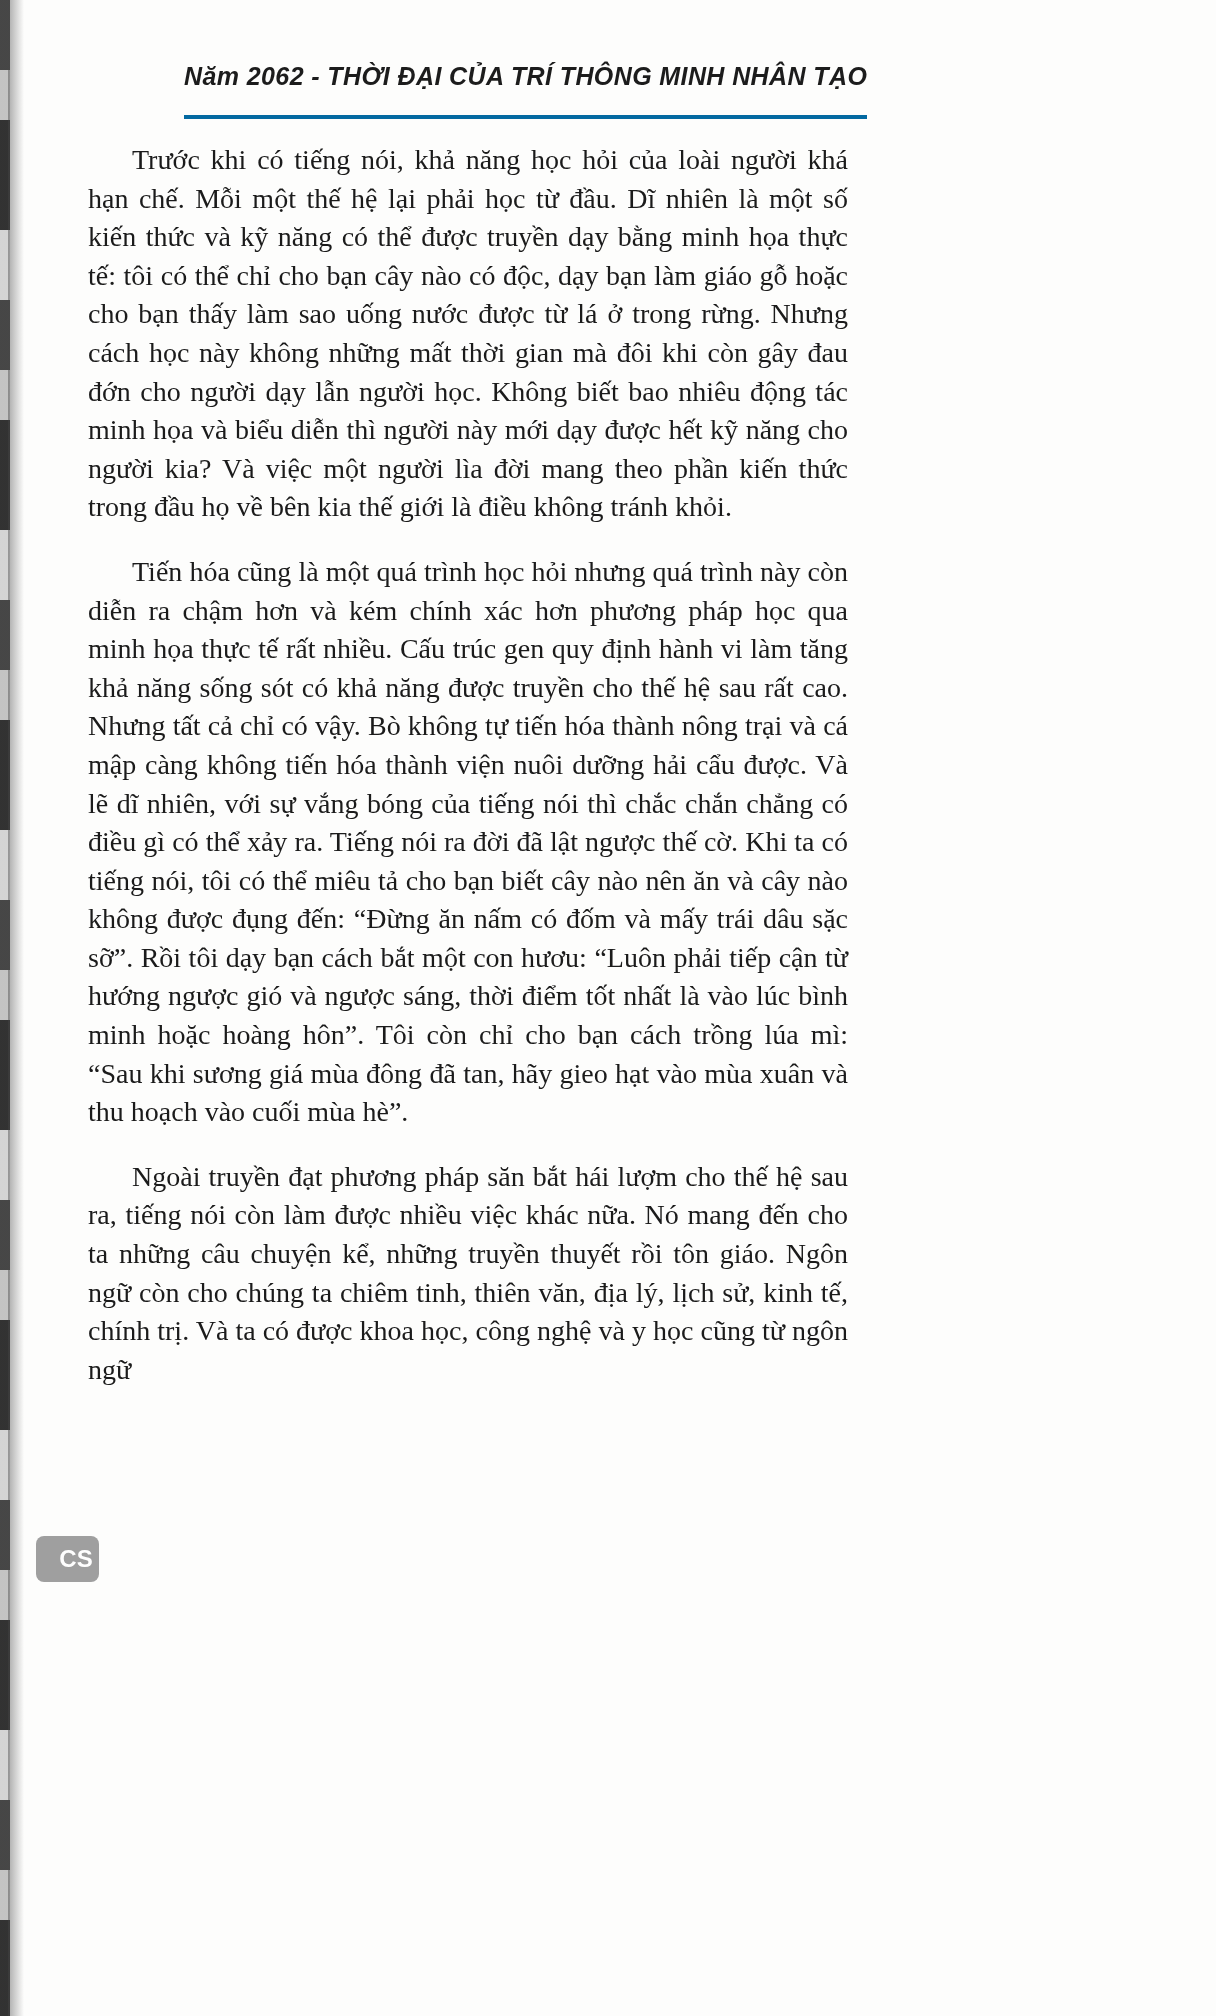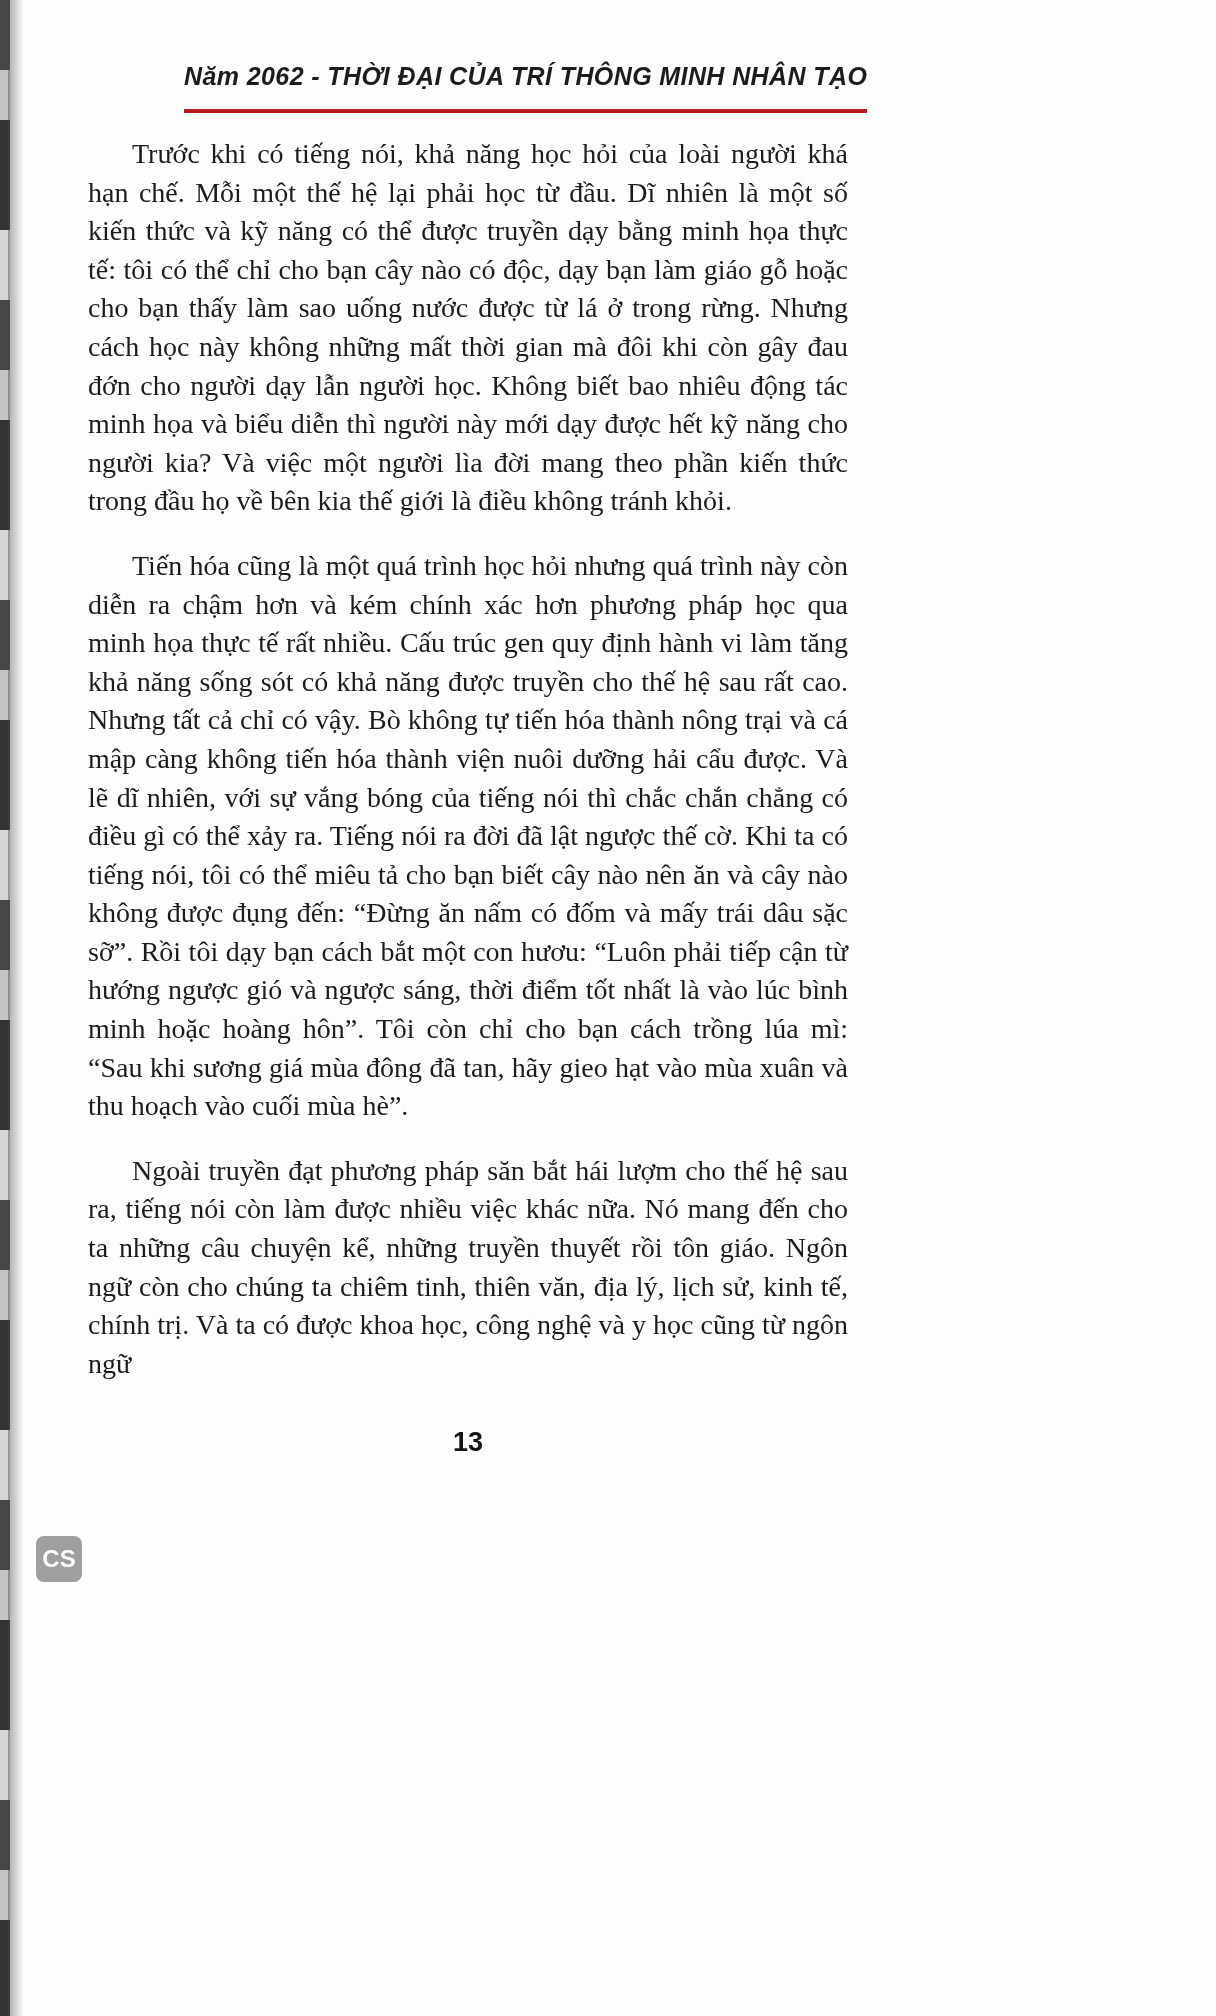--- a/index.html
+++ b/index.html
@@ -43,22 +43,22 @@
     margin-left: 96px;
   }
   .running-header {
     display: inline-block;
     font-family: "Liberation Sans", sans-serif;
     font-weight: bold;
     font-style: italic;
     font-size: 25px;
     letter-spacing: 0.4px;
     color: #1c1c1c;
-    padding-bottom: 18px;
-    border-bottom: 4px solid #b91c1c;
+    padding-bottom: 24px;
+    border-bottom: 4px solid #0369a1;
     white-space: nowrap;
   }
   .section-title {
     font-family: "Liberation Sans", sans-serif;
     font-size: 36px;
     font-weight: 700;
     color: #101010;
     letter-spacing: 0.2px;
     margin: 46px 0 0 38px;
   }
@@ -96,20 +96,21 @@
     border-radius: 8px;
     background: #8f8f8f;
     color: #ffffff;
     font-family: "Liberation Sans", sans-serif;
     font-weight: bold;
     font-size: 24px;
     display: flex;
     align-items: center;
     justify-content: center;
     flex: 0 0 auto;
+    padding-left: 17px;
   }
   .wm-text {
     font-family: "Liberation Sans", sans-serif;
     font-size: 36px;
     color: #b3b3b3;
     letter-spacing: 0.4px;
     white-space: nowrap;
   }
 </style>
 </head>
@@ -126,21 +127,20 @@
       <span class="running-header">Năm 2062 - THỜI ĐẠI CỦA TRÍ THÔNG MINH NHÂN TẠO</span>
     </div>
 
 
     <p class="para first">Trước khi có tiếng nói, khả năng học hỏi của loài người khá hạn chế. Mỗi một thế hệ lại phải học từ đầu. Dĩ nhiên là một số kiến thức và kỹ năng có thể được truyền dạy bằng minh họa thực tế: tôi có thể chỉ cho bạn cây nào có độc, dạy bạn làm giáo gỗ hoặc cho bạn thấy làm sao uống nước được từ lá ở trong rừng. Nhưng cách học này không những mất thời gian mà đôi khi còn gây đau đớn cho người dạy lẫn người học. Không biết bao nhiêu động tác minh họa và biểu diễn thì người này mới dạy được hết kỹ năng cho người kia? Và việc một người lìa đời mang theo phần kiến thức trong đầu họ về bên kia thế giới là điều không tránh khỏi.</p>
 
     <p class="para">Tiến hóa cũng là một quá trình học hỏi nhưng quá trình này còn diễn ra chậm hơn và kém chính xác hơn phương pháp học qua minh họa thực tế rất nhiều. Cấu trúc gen quy định hành vi làm tăng khả năng sống sót có khả năng được truyền cho thế hệ sau rất cao. Nhưng tất cả chỉ có vậy. Bò không tự tiến hóa thành nông trại và cá mập càng không tiến hóa thành viện nuôi dưỡng hải cẩu được. Và lẽ dĩ nhiên, với sự vắng bóng của tiếng nói thì chắc chắn chẳng có điều gì có thể xảy ra. Tiếng nói ra đời đã lật ngược thế cờ. Khi ta có tiếng nói, tôi có thể miêu tả cho bạn biết cây nào nên ăn và cây nào không được đụng đến: “Đừng ăn nấm có đốm và mấy trái dâu sặc sỡ”. Rồi tôi dạy bạn cách bắt một con hươu: “Luôn phải tiếp cận từ hướng ngược gió và ngược sáng, thời điểm tốt nhất là vào lúc bình minh hoặc hoàng hôn”. Tôi còn chỉ cho bạn cách trồng lúa mì: “Sau khi sương giá mùa đông đã tan, hãy gieo hạt vào mùa xuân và thu hoạch vào cuối mùa hè”.</p>
 
     <p class="para">Ngoài truyền đạt phương pháp săn bắt hái lượm cho thế hệ sau ra, tiếng nói còn làm được nhiều việc khác nữa. Nó mang đến cho ta những câu chuyện kể, những truyền thuyết rồi tôn giáo. Ngôn ngữ còn cho chúng ta chiêm tinh, thiên văn, địa lý, lịch sử, kinh tế, chính trị. Và ta có được khoa học, công nghệ và y học cũng từ ngôn ngữ</p>
 
-    <div class="page-number">13</div>
 
   </div>
 
   <div class="watermark">
     <span class="cs-logo">CS</span>
   </div>
 
 </div>
 
 </body></html>

